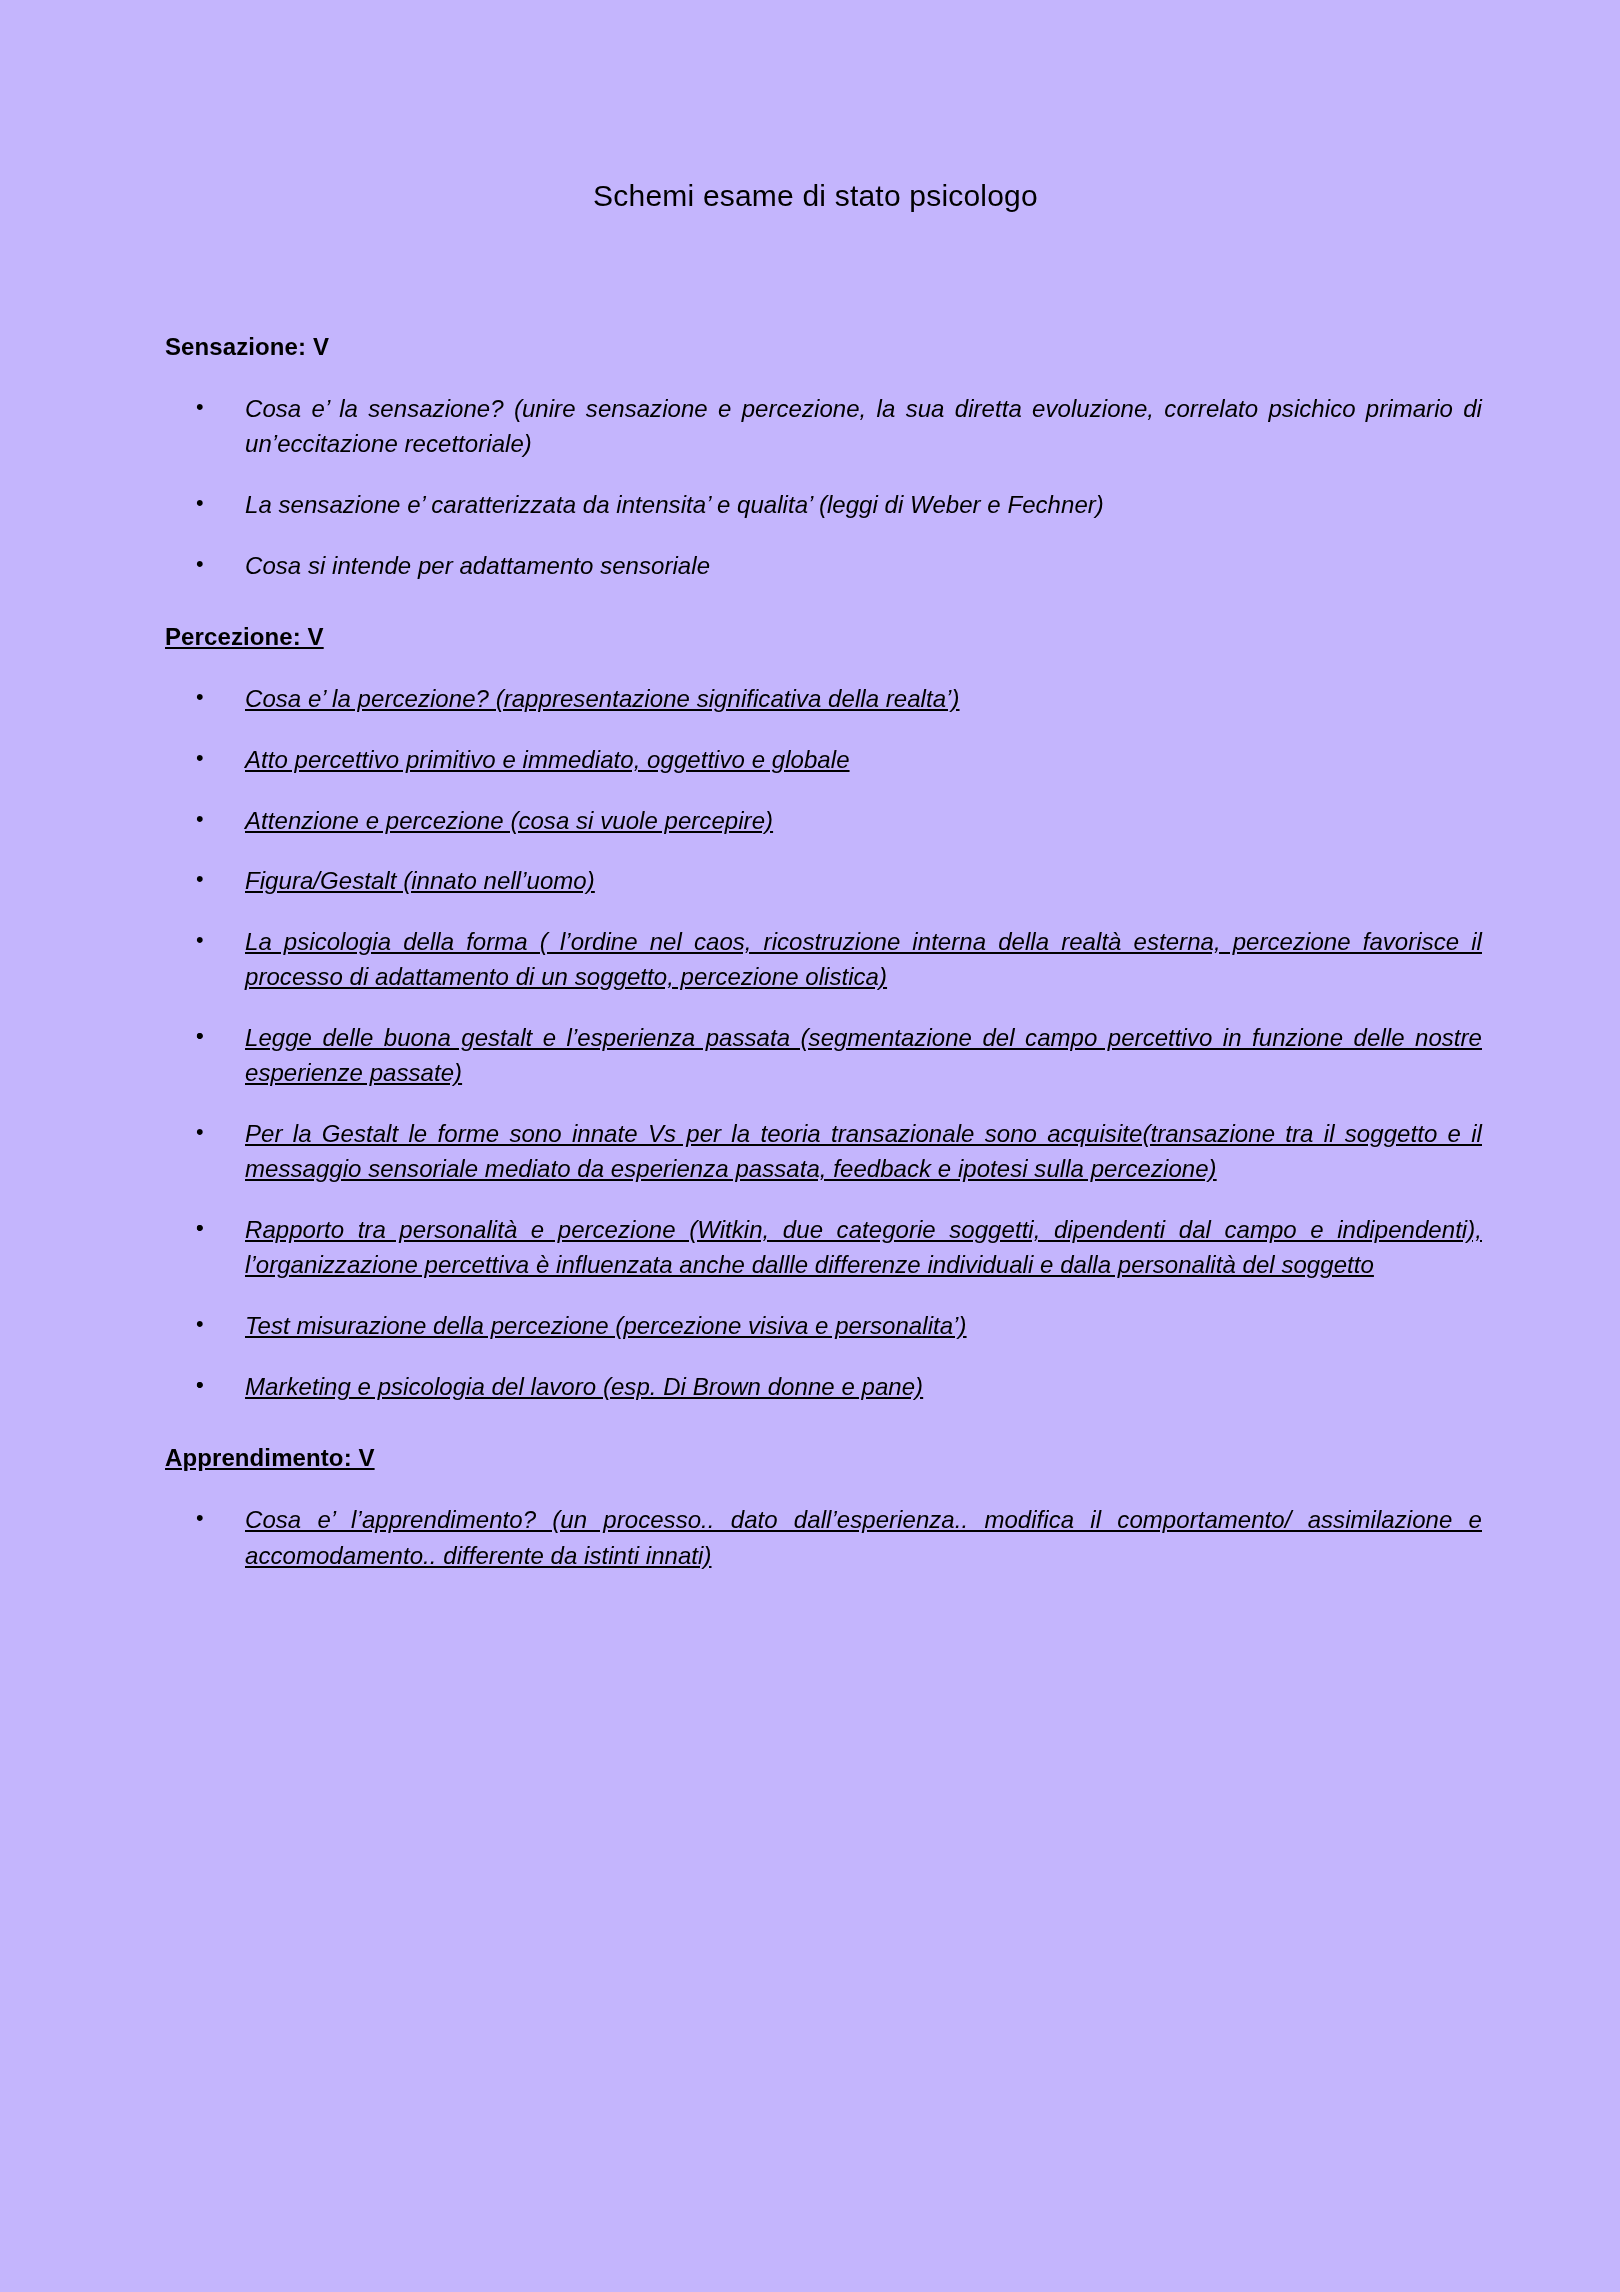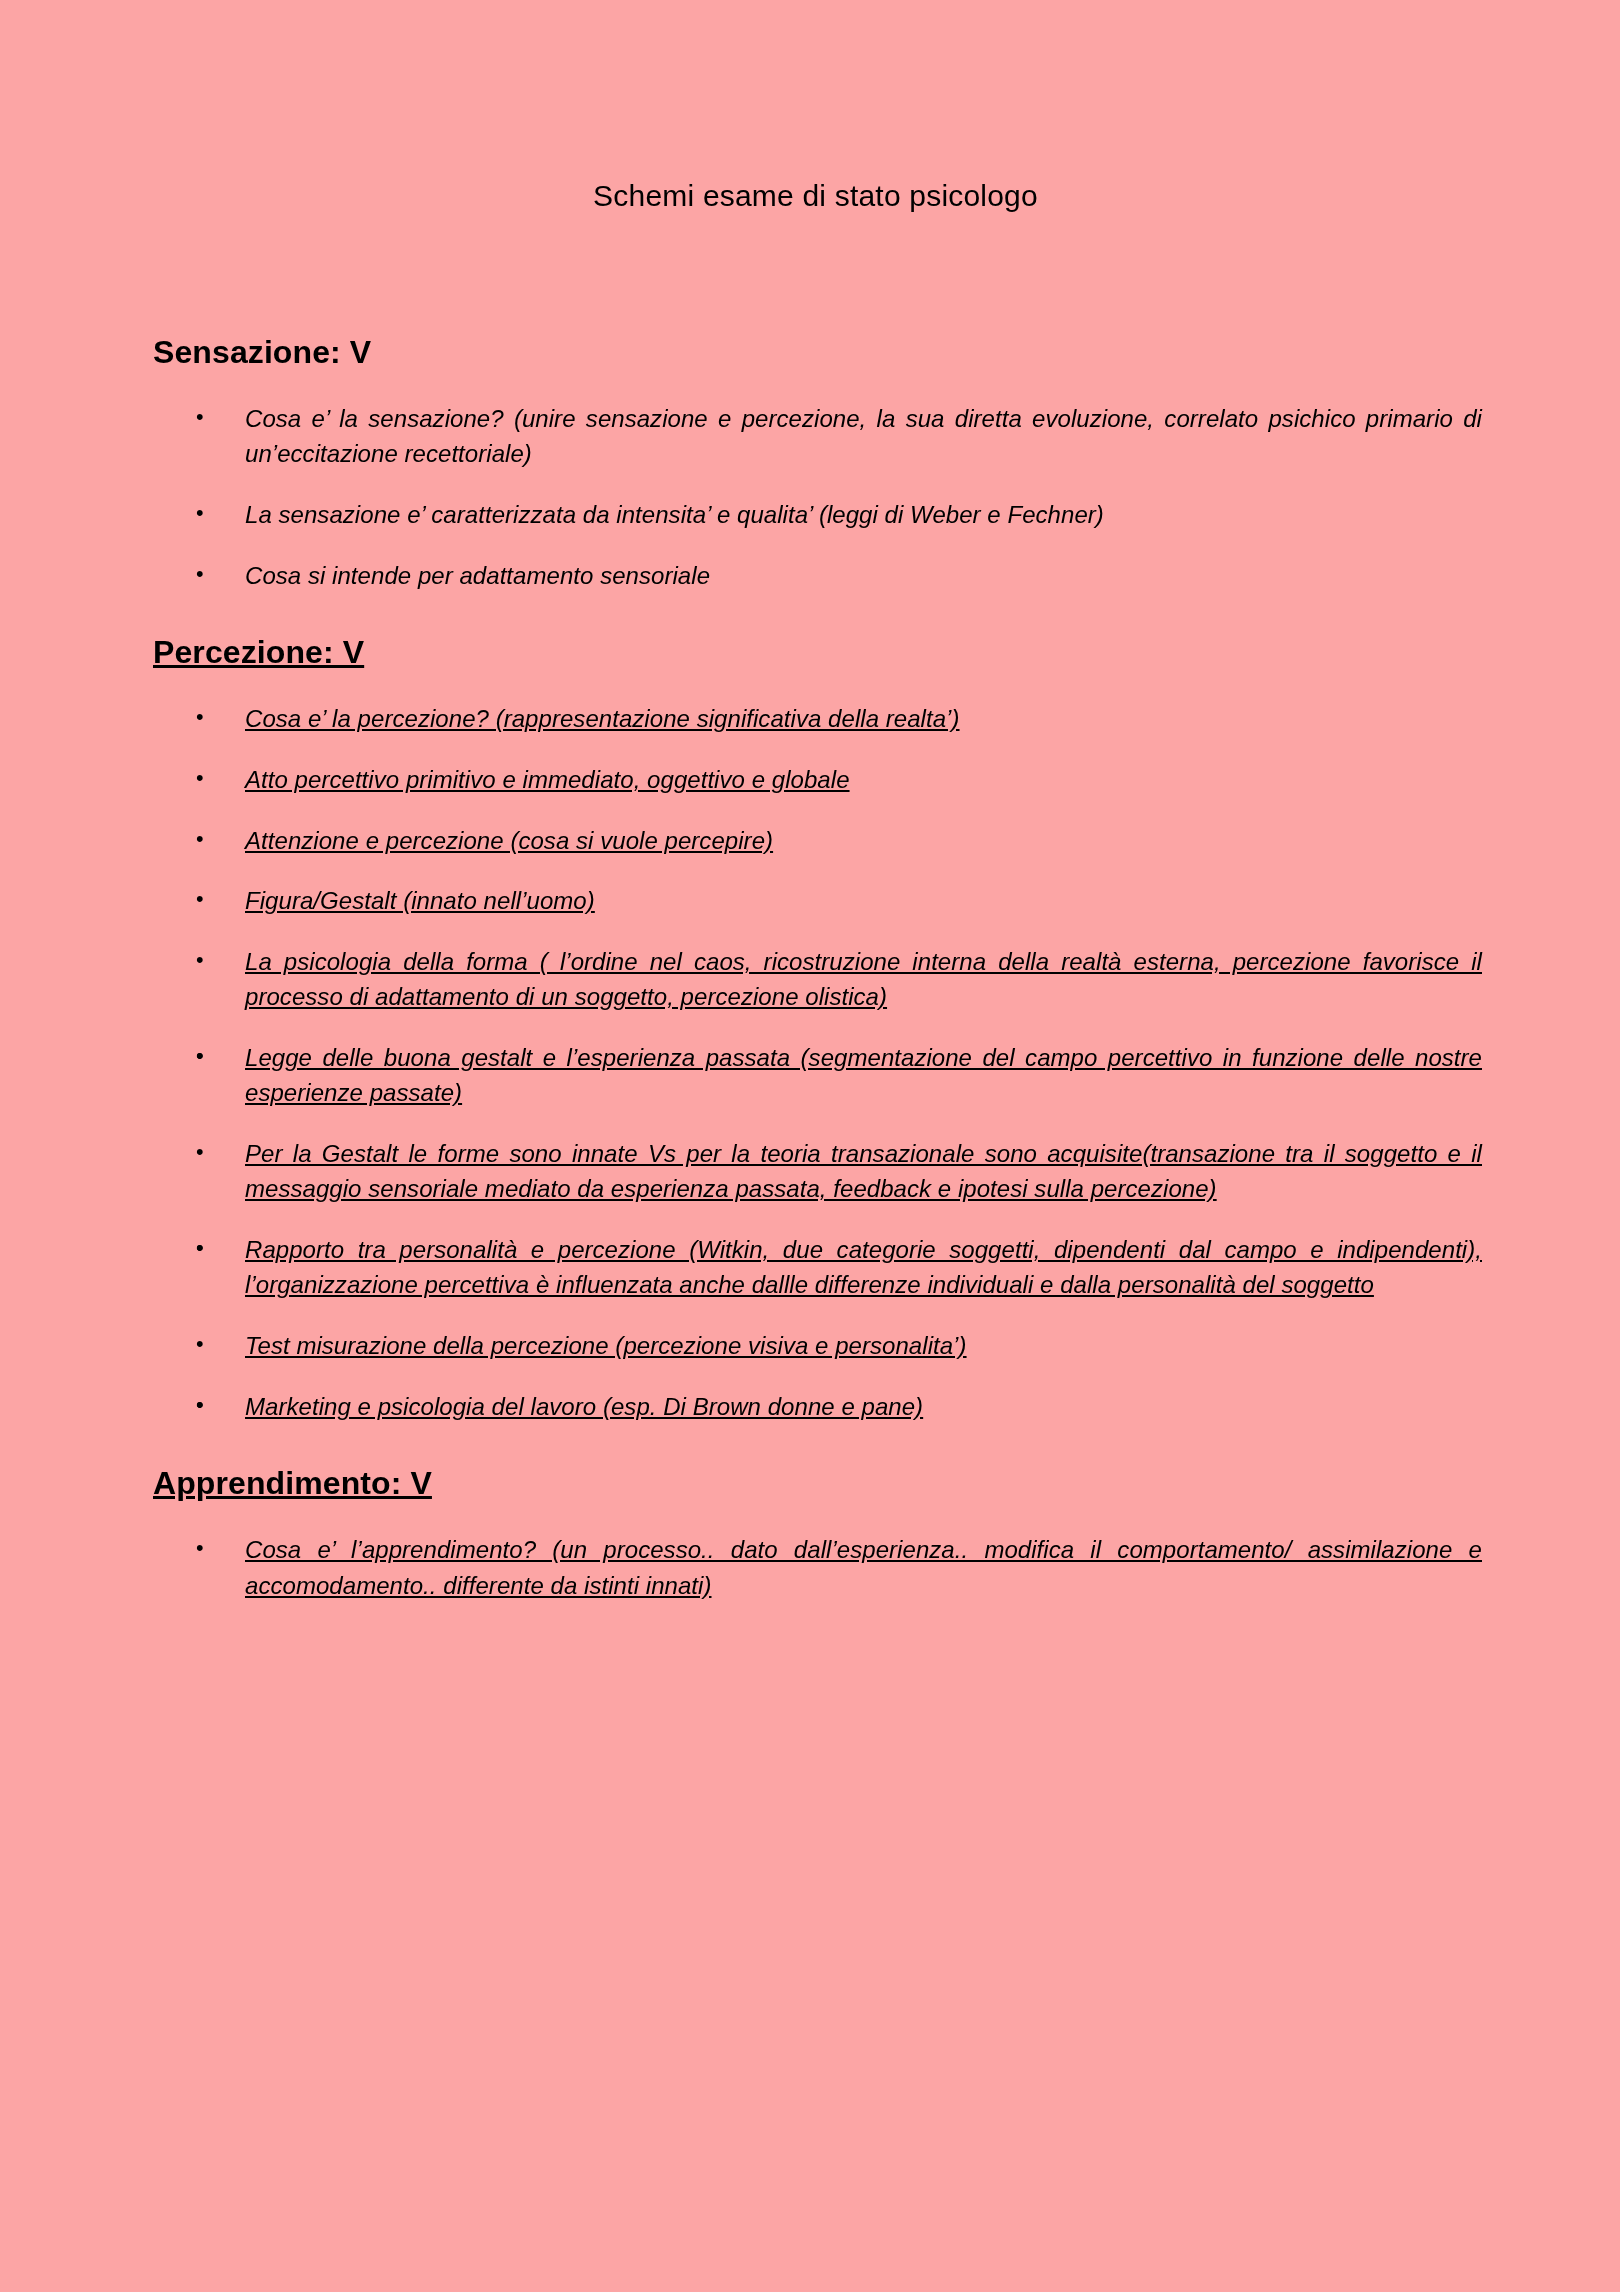--- a/index.html
+++ b/index.html
@@ -13,21 +13,21 @@
     font-family: "Liberation Sans", sans-serif;
     color: #000000;
     -webkit-font-smoothing: none;
   }
   .page {
     position: relative;
     width: 1620px;
     height: 2293px;
     box-sizing: border-box;
     padding: 0;
-    background: #fca5a5;
+    background: #c4b5fd;
     overflow: hidden;
   }
   .content {
     position: absolute;
     left: 149px;
     top: 0;
     width: 1333px;
   }
   .doc-title {
     text-align: center;
@@ -35,23 +35,23 @@
     font-weight: 400;
     letter-spacing: 0.2px;
     margin: 0;
     padding-top: 178px;
     line-height: 1.2;
   }
   .section {
     margin: 0;
   }
   .section-heading {
-    font-size: 32px;
+    font-size: 24px;
     font-weight: 700;
-    margin: 4px;
+    margin: 16px;
     line-height: 1.25;
     letter-spacing: 0.1px;
   }
   .bullets {
     list-style: none;
     margin: 0;
     padding: 0;
   }
   .bullet {
     position: relative;

